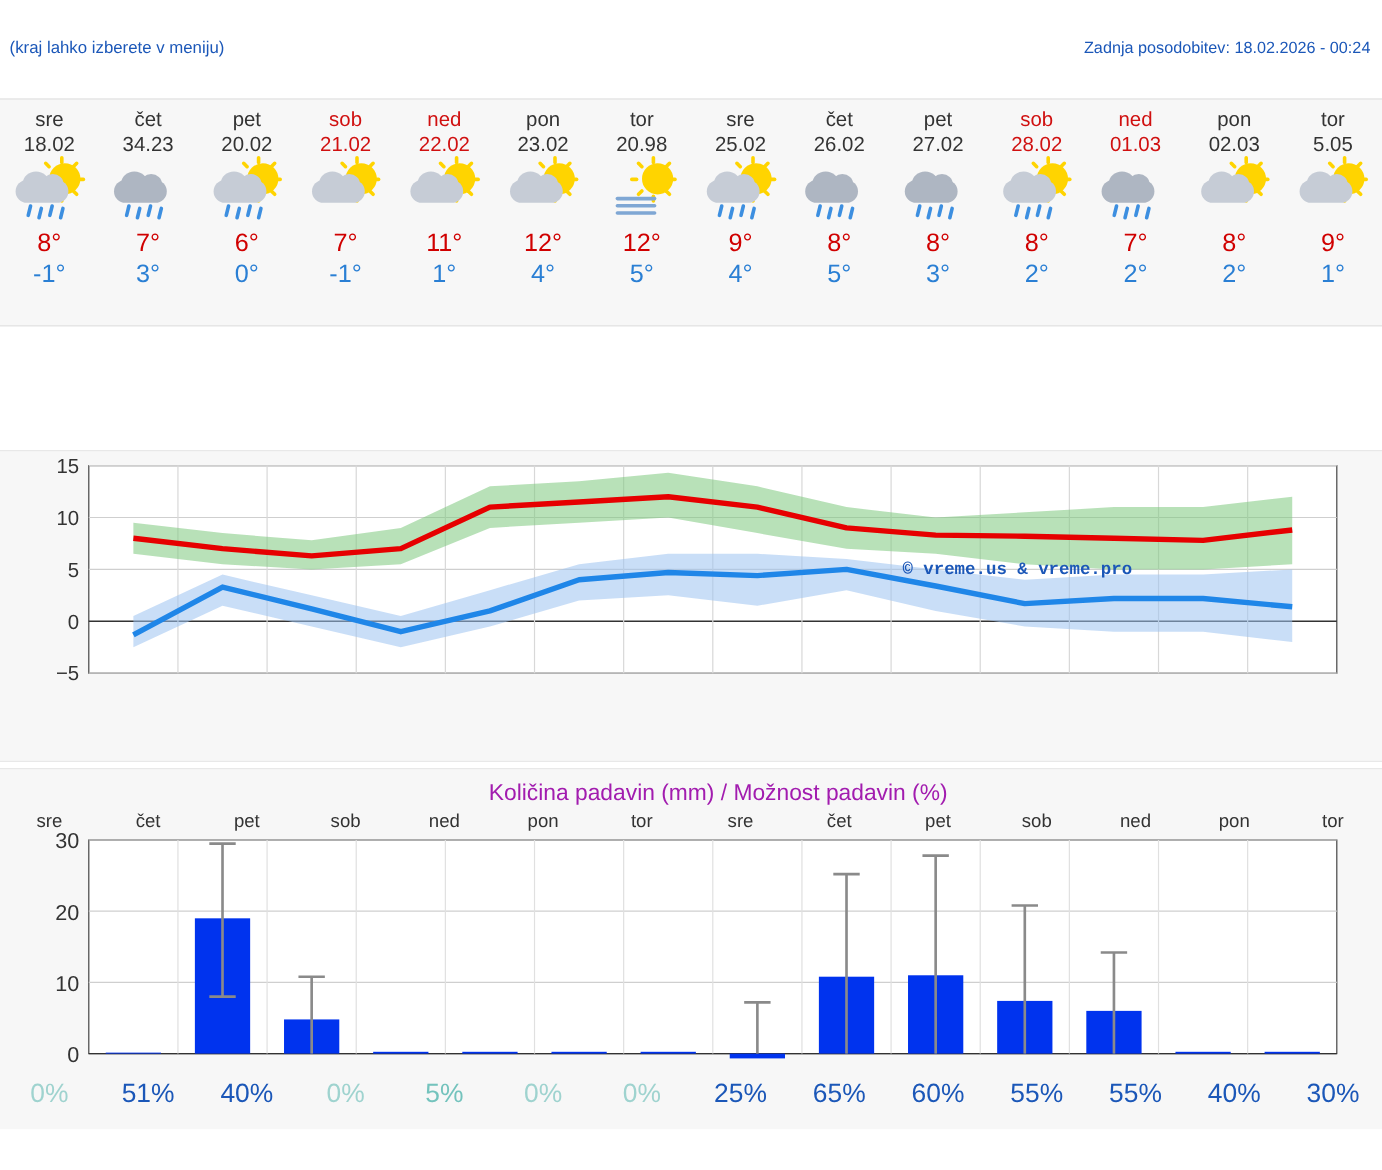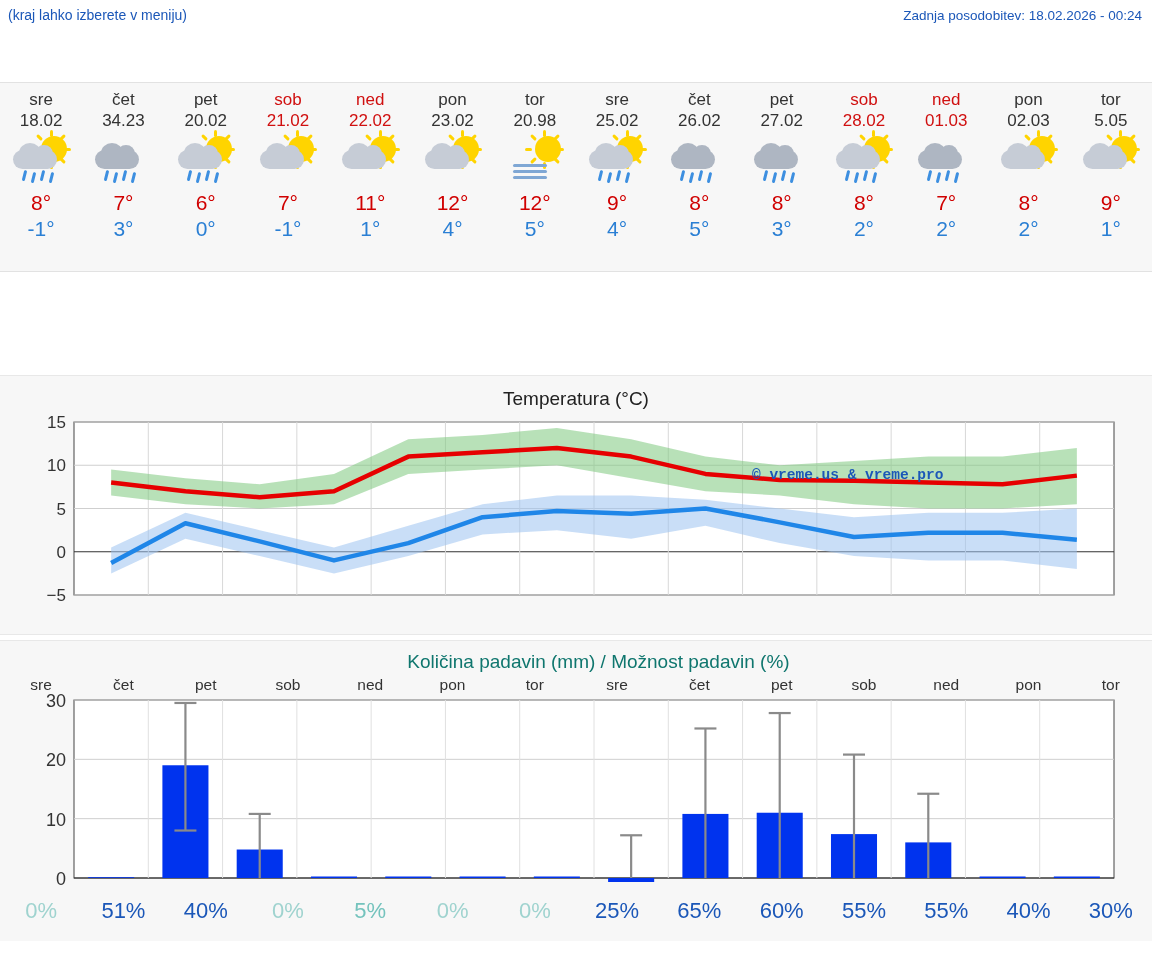--- a/index.html
+++ b/index.html
@@ -5,21 +5,21 @@
   html,body{margin:0;padding:0;}
   body{
     width:1152px;height:975px;
     background:#ffffff;
     font-family:"Liberation Sans",sans-serif;
     color:#1a1a1a;
     position:relative;
     overflow:hidden;
   }
   
-  .topbar{position:relative;height:48px;}
+  .topbar{position:relative;height:48px;margin-top:24px;}
   .menu-note{position:absolute;left:8px;top:7px;font-size:14px;color:#1b57b8;}
   .page-title{position:absolute;left:0;right:0;top:17px;text-align:center;font-size:22px;color:#1b3fc4;}
   .updated{position:absolute;right:10px;top:8px;font-size:13.5px;color:#1b57b8;}
 
   
   .daystrip{
     position:absolute;left:0;top:82px;width:1152px;height:188px;
     background:#f7f7f7;border-top:1px solid #e2e2e2;border-bottom:1px solid #e2e2e2;
     display:flex;
   }
@@ -47,21 +47,21 @@
   
   .tempblock{position:absolute;left:0;top:375px;width:1152px;height:258px;background:#f7f7f7;
              border-top:1px solid #e8e8e8;border-bottom:1px solid #e8e8e8;}
   .chart-title{text-align:center;font-size:19px;color:#222;padding-top:12px;}
   .tempsvg{display:block;margin:0 auto;}
   .credit{position:absolute;left:752px;top:467px;font-size:14.5px;color:#1b57b8;font-weight:bold;font-family:Liberation Mono, monospace;}
 
   
   .precblock{position:absolute;left:0;top:640px;width:1152px;height:300px;background:#f7f7f7;
              border-top:1px solid #e8e8e8;}
-  .prec-title{text-align:center;font-size:19px;color:#0f766e;padding-top:10px;padding-left:45px;}
+  .prec-title{text-align:center;font-size:19px;color:#a21caf;padding-top:10px;padding-left:45px;}
   .precsvg{display:block;margin:0 auto;}
   .probrow{position:absolute;left:0;top:898px;width:1152px;display:flex;}
   .prob{flex:1 0 0;text-align:center;font-size:22px;color:#1b57b8;}
   .prob.zero{color:#9fd3cf;}
   .prob.low{color:#74c3bd;}
   .dowrow{position:absolute;left:0;top:676px;width:1152px;display:flex;}
   .dowrow span{flex:1 0 0;text-align:center;font-size:15.5px;color:#333;}
   text{font-family:"Liberation Sans",sans-serif;}
 </style>
 </head>
@@ -345,21 +345,20 @@
         <div class="cloud bump1"></div>
         <div class="cloud bump2"></div>
         <div class="cloud main"></div>
       </div>
       <div class="tmax">9°</div>
       <div class="tmin">1°</div>
     </div>
   </div>
 
 <div class="tempblock">
-  <div class="chart-title">Temperatura (°C)</div>
   <svg class="tempsvg" id="tempsvg" width="1120" height="205">
       <rect x="58" y="12" width="1040" height="173" fill="#ffffff" stroke="#444" stroke-width="1"></rect>
       <line x1="58" y1="185" x2="1098" y2="185" stroke="#cfcfcf" stroke-width="1"></line>
       <text x="50" y="191" text-anchor="end" font-size="17" fill="#333">−5</text>
       <line x1="58" y1="141.75" x2="1098" y2="141.75" stroke="#333" stroke-width="1.2"></line>
       <text x="50" y="147.75" text-anchor="end" font-size="17" fill="#333">0</text>
       <line x1="58" y1="98.5" x2="1098" y2="98.5" stroke="#cfcfcf" stroke-width="1"></line>
       <text x="50" y="104.5" text-anchor="end" font-size="17" fill="#333">5</text>
       <line x1="58" y1="55.25" x2="1098" y2="55.25" stroke="#cfcfcf" stroke-width="1"></line>
       <text x="50" y="61.25" text-anchor="end" font-size="17" fill="#333">10</text>

